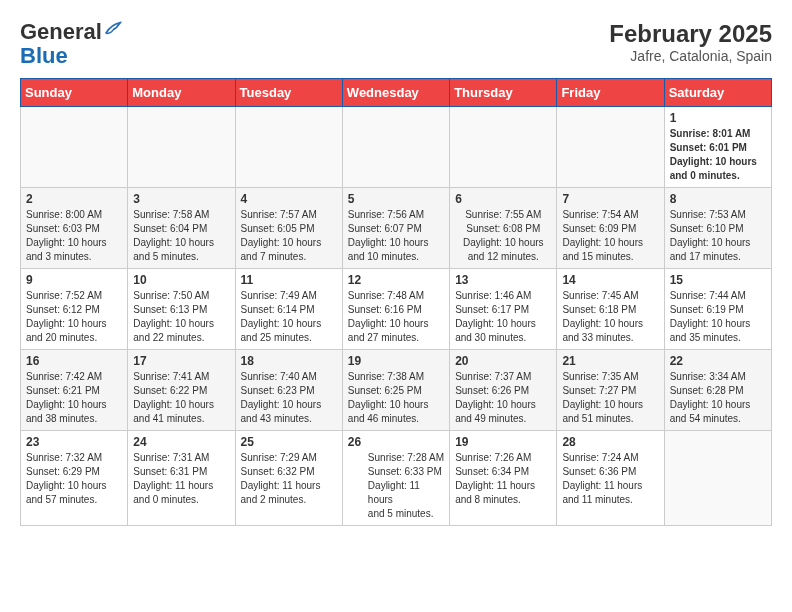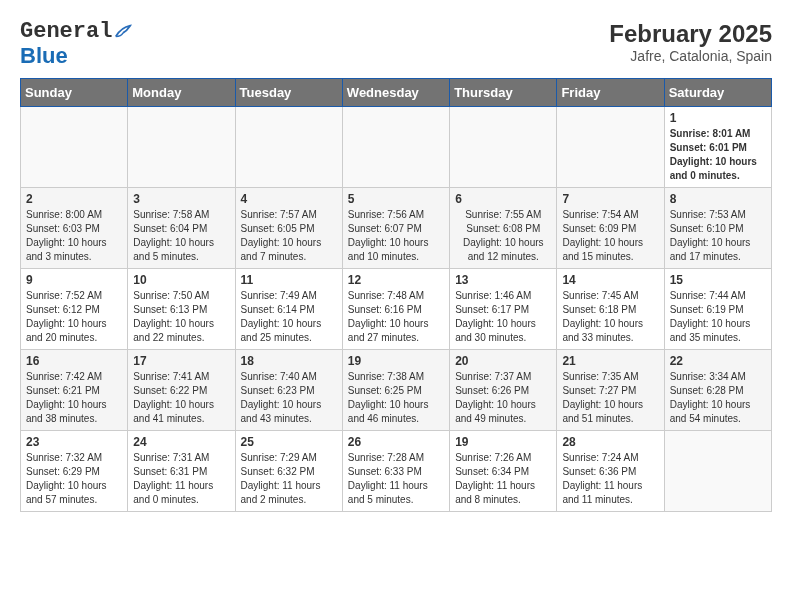--- a/index.html
+++ b/index.html
@@ -43,21 +43,21 @@
     .location {
       font-size: 14px;
       color: #555;
     }
     .calendar {
       width: 100%;
       border-collapse: collapse;
       border: 1px solid #ccc;
     }
     .calendar th {
-      background: #737373;
+      background: #ef4444;
       color: #fff;
       font-size: 13px;
       padding: 6px 4px;
       text-align: left;
       border: 1px solid #1a5aaa;
     }
     .calendar td {
       vertical-align: top;
       padding: 4px 5px;
       border: 1px solid #ccc;
@@ -87,21 +87,21 @@
     .empty-cell {
       background: #f9f9f9 !important;
     }
   </style>
 </head>
 <body>
 
 <div class="header">
   <div class="logo">
     <div>
-      <div style="display:flex;align-items:center;font-family:Liberation Mono, monospace;">
+      <div style="display:flex;">
         <span class="logo-text logo-general">General</span>
         <svg class="logo-icon" viewBox="0 0 20 18" fill="none">
           <path d="M2 14 Q8 4 18 2 Q14 8 10 10 Q14 8 18 2" stroke="#2a6ebb" stroke-width="2" fill="none"></path>
           <path d="M10 10 Q8 14 2 14" stroke="#2a6ebb" stroke-width="1.5" fill="none"></path>
         </svg>
       </div>
       <div class="logo-text logo-blue">Blue</div>
     </div>
   </div>
   <div class="title-block">
@@ -308,21 +308,21 @@
         </td>
         <td>
           <span class="day-num">25</span>
           <div class="day-info" style="white-space: pre-line;">Sunrise: 7:29 AM
 Sunset: 6:32 PM
 Daylight: 11 hours
 and 2 minutes.</div>
         </td>
         <td>
           <span class="day-num">26</span>
-          <div class="day-info" style="white-space: pre-line;">Sunrise: 7:28 AM
+          <div class="day-info" style="white-space: pre-line; margin-left: 20px;">Sunrise: 7:28 AM
 Sunset: 6:33 PM
 Daylight: 11 hours
 and 5 minutes.</div>
         </td>
         <td>
           <span class="day-num">19</span>
           <div class="day-info" style="white-space: pre-line;">Sunrise: 7:26 AM
 Sunset: 6:34 PM
 Daylight: 11 hours
 and 8 minutes.</div>

